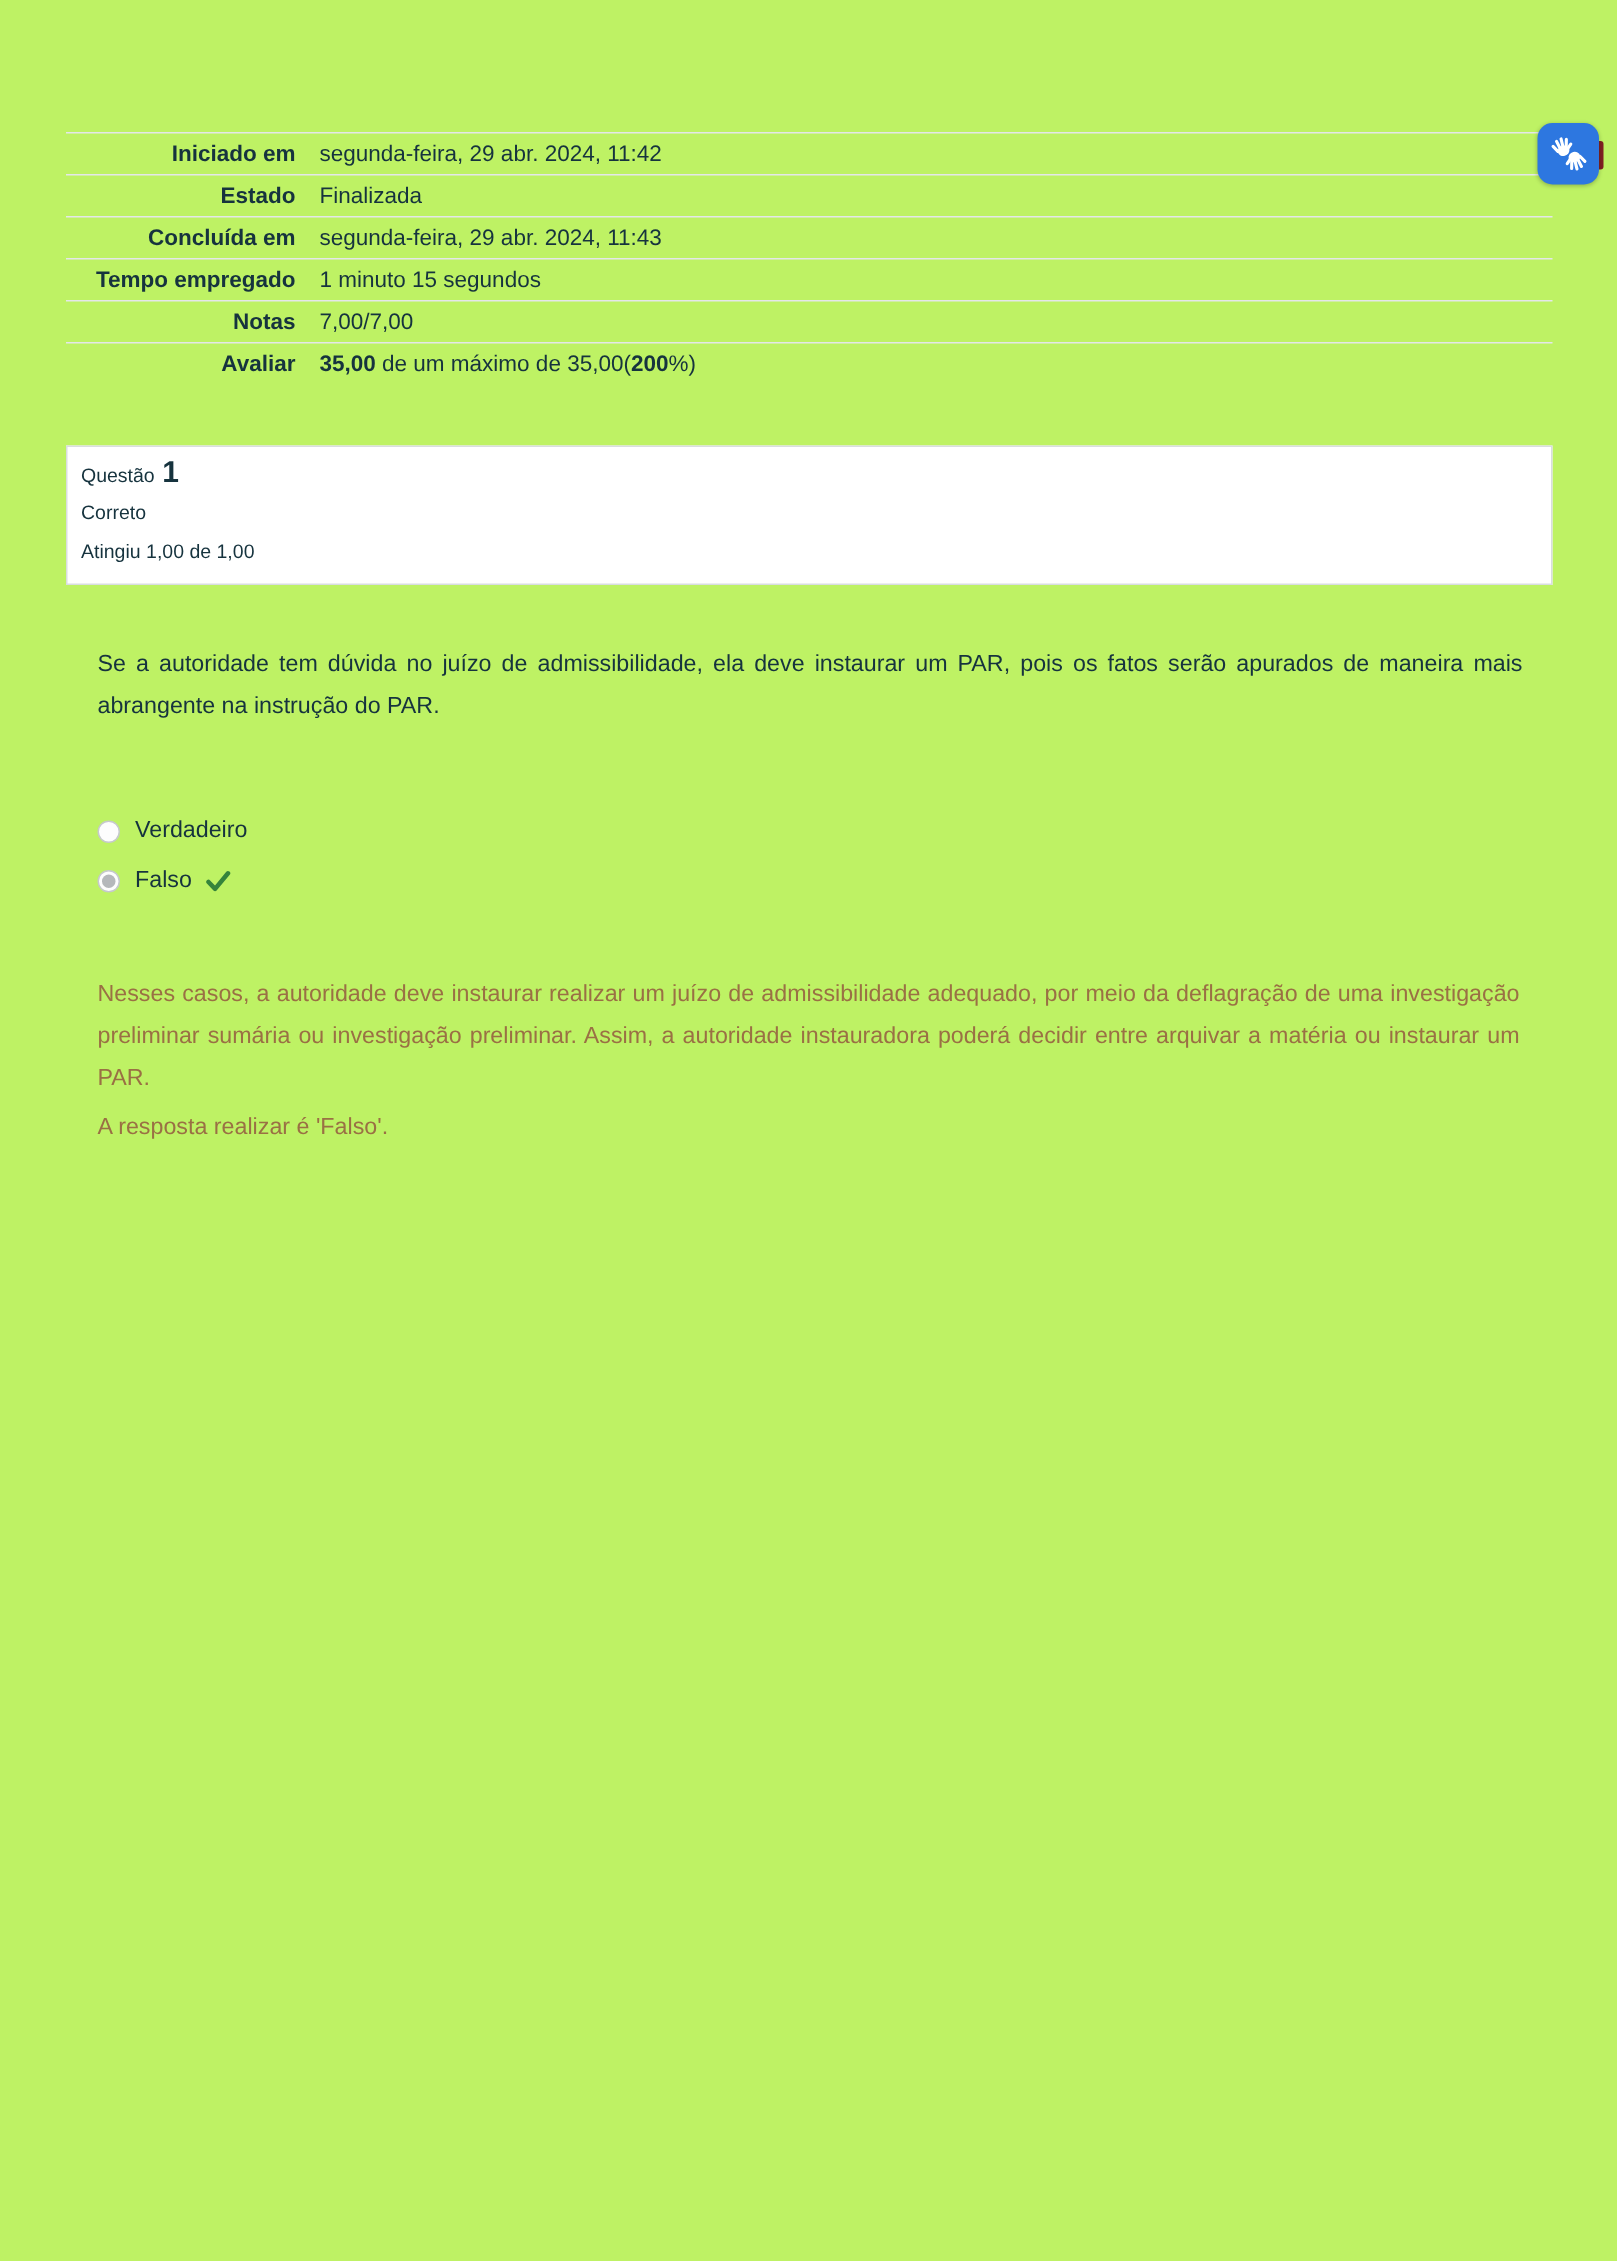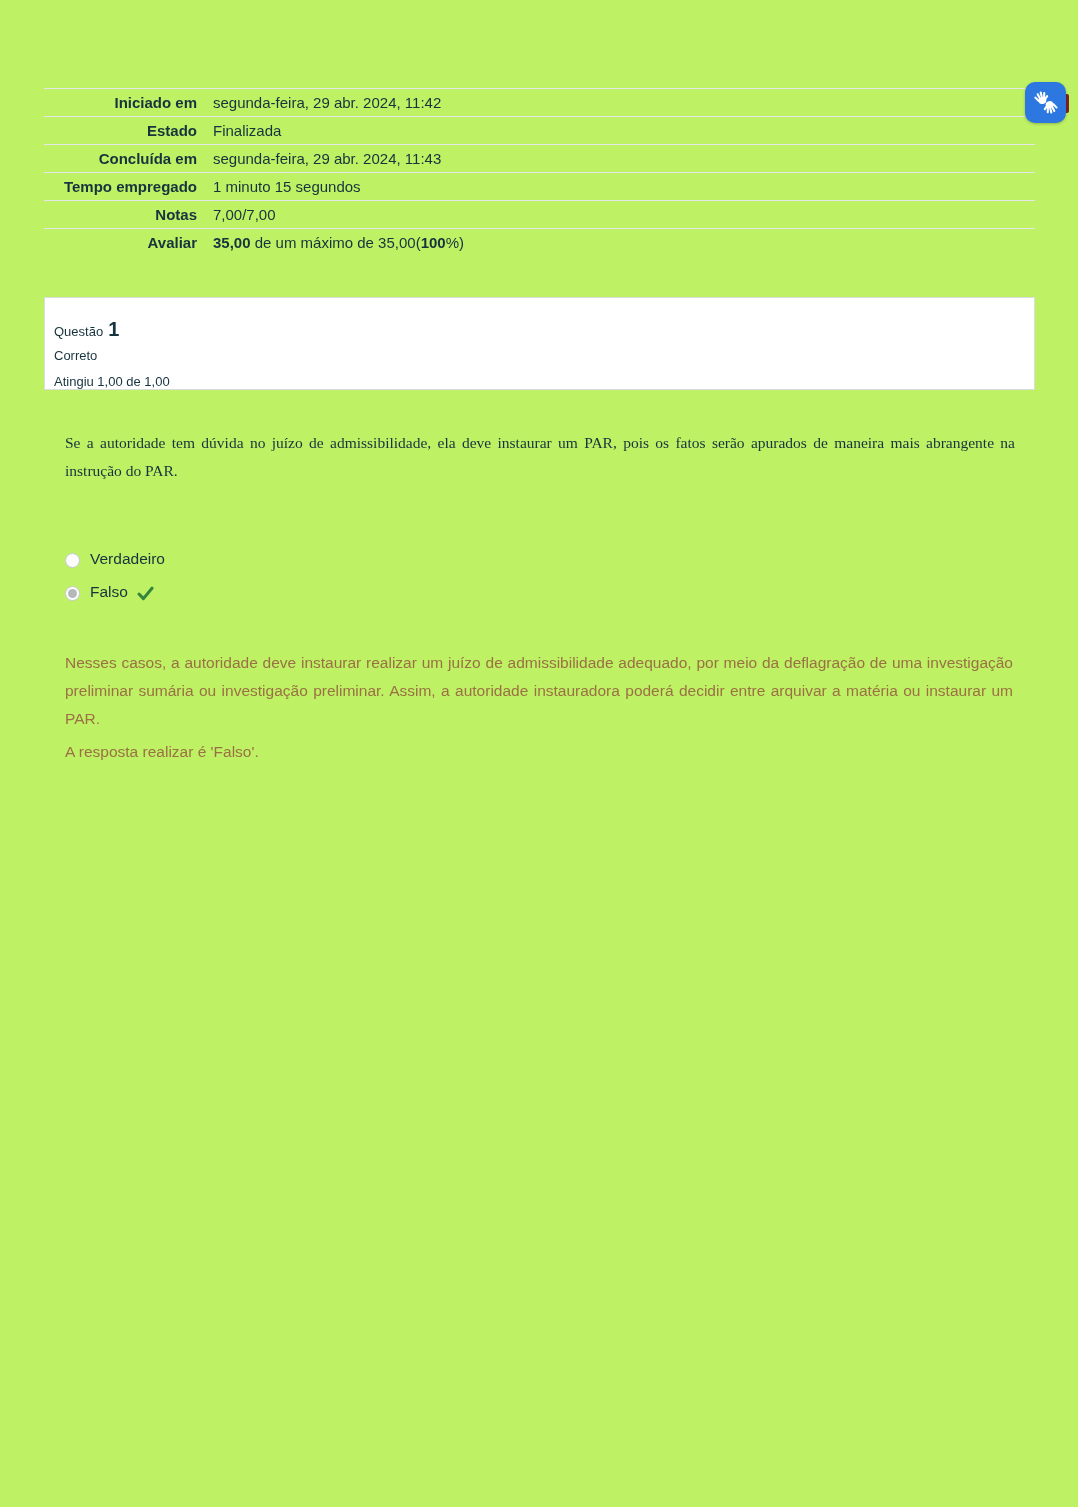--- a/index.html
+++ b/index.html
@@ -25,35 +25,35 @@
     position:absolute; left:1025px; top:82px; width:41px; height:41px;
     background:#2d77e0; border-radius:10px; z-index:2;
     display:flex; align-items:center; justify-content:center;
     cursor:pointer; box-shadow:0 1px 3px rgba(0,0,0,.25);
   }
 
   
   .qinfo {
     position:absolute; left:44px; top:297px; width:991px; height:93px;
     box-sizing:border-box; border:1px solid #d9dde0; background:#fff;
-    padding:20px 9px;
+    padding:6px 9px;
   }
   .qno       { font-size:13px; margin-bottom:7px; }
   .qno .num  { font-size:20px; font-weight:700; margin-left:5px; }
   .qstatus   { font-size:13px; margin-bottom:11px; }
   .qpoints   { font-size:13px; }
 
   
   .qbody { position:absolute; left:65px; top:429px; width:950px; font-size:15.5px; line-height:28px; }
   .qbody p { margin:0 0 4px; }
-  .qbody p.just { text-align:justify;font-family:Liberation Serif, serif; }
+  .qbody p.just { text-align:justify; }
 
   
   .options { position:absolute; left:65px; top:540px; font-size:15.5px; }
-  .option  { display:flex; align-items:flex-end; height:28px; margin-bottom:5px; }
+  .option  { display:flex; align-items:center; height:28px; margin-bottom:5px; }
   .radio   {
     width:15px; height:15px; box-sizing:border-box; margin-right:10px;
     border:1px solid #c6c9cc; border-radius:50%; background:#fdfdfd; position:relative;
   }
   .radio.checked::after {
     content:""; position:absolute; top:2px; left:2px; right:2px; bottom:2px;
     border-radius:50%; background:#b5b8bb;
   }
   .check-icon { margin-left:9px; display:inline-flex; color:#35843b; }
 
@@ -83,21 +83,21 @@
     <div class="srow">
       <div class="slabel">Tempo empregado</div>
       <div class="svalue">1 minuto 15 segundos</div>
     </div>
     <div class="srow">
       <div class="slabel">Notas</div>
       <div class="svalue">7,00/7,00</div>
     </div>
     <div class="srow">
       <div class="slabel">Avaliar</div>
-      <div class="svalue"><b>35,00</b><span> de um máximo de 35,00(</span><b>100</b><span>%)</span></div>
+      <div class="svalue"><b>35,00</b><span> de um máximo de 35,00(</span><b>200</b><span>%)</span></div>
     </div>
   </div>
 
   <div class="red-tab"></div>
 
   <div class="handtalk" title="">
     <span style="display:inline-flex;">
       <svg width="34" height="34" viewBox="0 0 44 44" aria-hidden="true">
         <defs>
           <g id="hand" fill="#ffffff">

